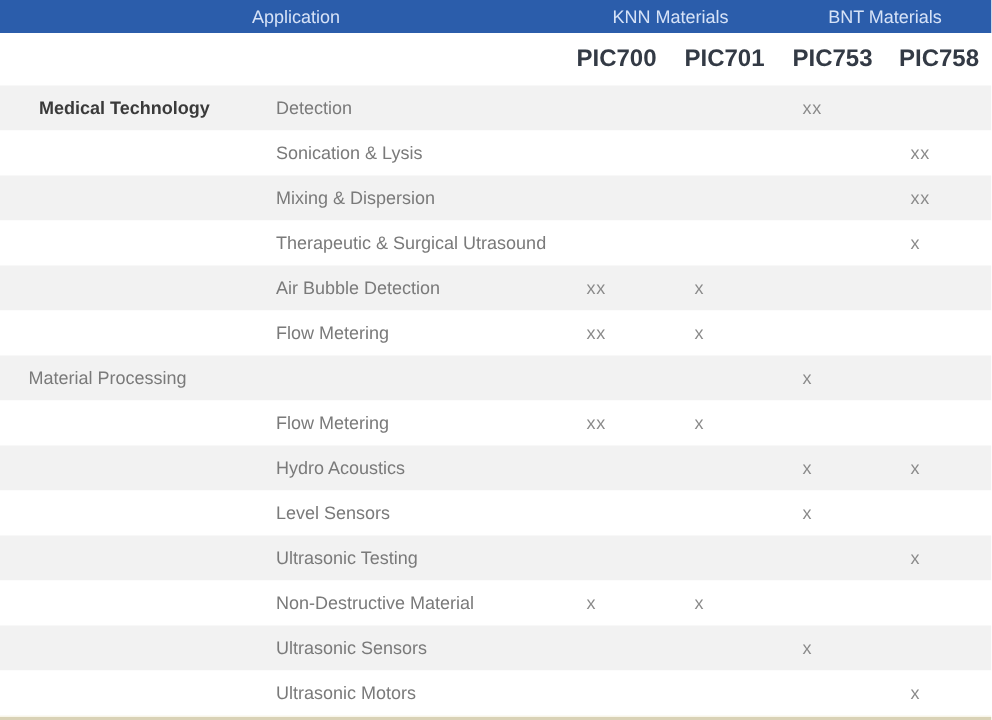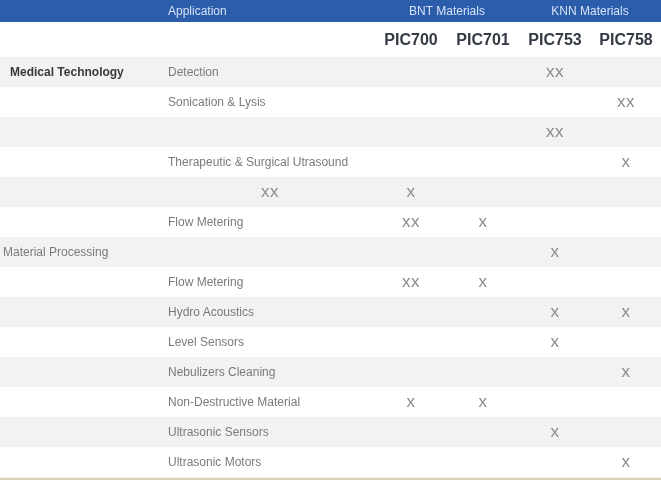--- a/index.html
+++ b/index.html
@@ -38,57 +38,56 @@
   .sub-head {
     height: 35px;
     background: #ffffff;
   }
   .pic-label {
     text-align: center;
     font-size: 16px;
     font-weight: bold;
     color: var(--pic-text);
   }
-  .body-row { height: 30px; background: var(--row-bg); }
+  .body-row { height: 30px; background: var(--row-bg); padding-left: 16px; }
   .body-row.alt { background: var(--row-alt-bg); }
   .cell-group {
     padding-left: 10px;
     font-size: 12px;
     font-weight: bold;
     color: var(--group-text);
     white-space: nowrap;
   }
   .cell-app {
     padding-left: 3px;
     font-size: 12px;
     color: var(--app-text);
     white-space: nowrap;
   }
   .cell-mark {
-    text-align: center;
-    font-size: 17px;
+    font-size: 12px;
     color: var(--mark-text);
     letter-spacing: 0.5px;
   }
   .bottom-accent {
     height: 3px;
     background: var(--accent-light);
     border-bottom: 2px solid var(--accent-dark);
   }
 </style>
 </head>
 <body>
 
 <div class="page">
 
   <div class="head-bar row-grid">
     <div class="cell"></div>
     <div class="cell c-app">Application</div>
+    <div class="span2">KNN Materials</div>
     <div class="span2">BNT Materials</div>
-    <div class="span2">KNN Materials</div>
   </div>
 
   <div class="sub-head row-grid">
     <div class="cell"></div>
     <div class="cell"></div>
     <div class="pic-label">PIC700</div>
     <div class="pic-label">PIC701</div>
     <div class="pic-label">PIC753</div>
     <div class="pic-label">PIC758</div>
   </div>
@@ -105,35 +104,37 @@
       <div class="body-row row-grid">
         <div class="cell-group"></div>
         <div class="cell-app">Sonication &amp; Lysis</div>
         <div class="cell-mark"></div>
         <div class="cell-mark"></div>
         <div class="cell-mark"></div>
         <div class="cell-mark">xx</div>
       </div>
       <div class="body-row row-grid alt">
         <div class="cell-group"></div>
+        <div class="cell-app">Mixing &amp; Dispersion</div>
         <div class="cell-mark"></div>
         <div class="cell-mark"></div>
         <div class="cell-mark"></div>
         <div class="cell-mark">xx</div>
       </div>
       <div class="body-row row-grid">
         <div class="cell-group"></div>
         <div class="cell-app">Therapeutic &amp; Surgical Utrasound</div>
         <div class="cell-mark"></div>
         <div class="cell-mark"></div>
         <div class="cell-mark"></div>
         <div class="cell-mark">x</div>
       </div>
       <div class="body-row row-grid alt">
         <div class="cell-group"></div>
+        <div class="cell-app">Air Bubble Detection</div>
         <div class="cell-mark">xx</div>
         <div class="cell-mark">x</div>
         <div class="cell-mark"></div>
         <div class="cell-mark"></div>
       </div>
       <div class="body-row row-grid">
         <div class="cell-group"></div>
         <div class="cell-app">Flow Metering</div>
         <div class="cell-mark">xx</div>
         <div class="cell-mark">x</div>
@@ -166,21 +167,21 @@
       <div class="body-row row-grid">
         <div class="cell-group"></div>
         <div class="cell-app">Level Sensors</div>
         <div class="cell-mark"></div>
         <div class="cell-mark"></div>
         <div class="cell-mark">x</div>
         <div class="cell-mark"></div>
       </div>
       <div class="body-row row-grid alt">
         <div class="cell-group"></div>
-        <div class="cell-app">Nebulizers Cleaning</div>
+        <div class="cell-app">Ultrasonic Testing</div>
         <div class="cell-mark"></div>
         <div class="cell-mark"></div>
         <div class="cell-mark"></div>
         <div class="cell-mark">x</div>
       </div>
       <div class="body-row row-grid">
         <div class="cell-group"></div>
         <div class="cell-app">Non-Destructive Material</div>
         <div class="cell-mark">x</div>
         <div class="cell-mark">x</div>

